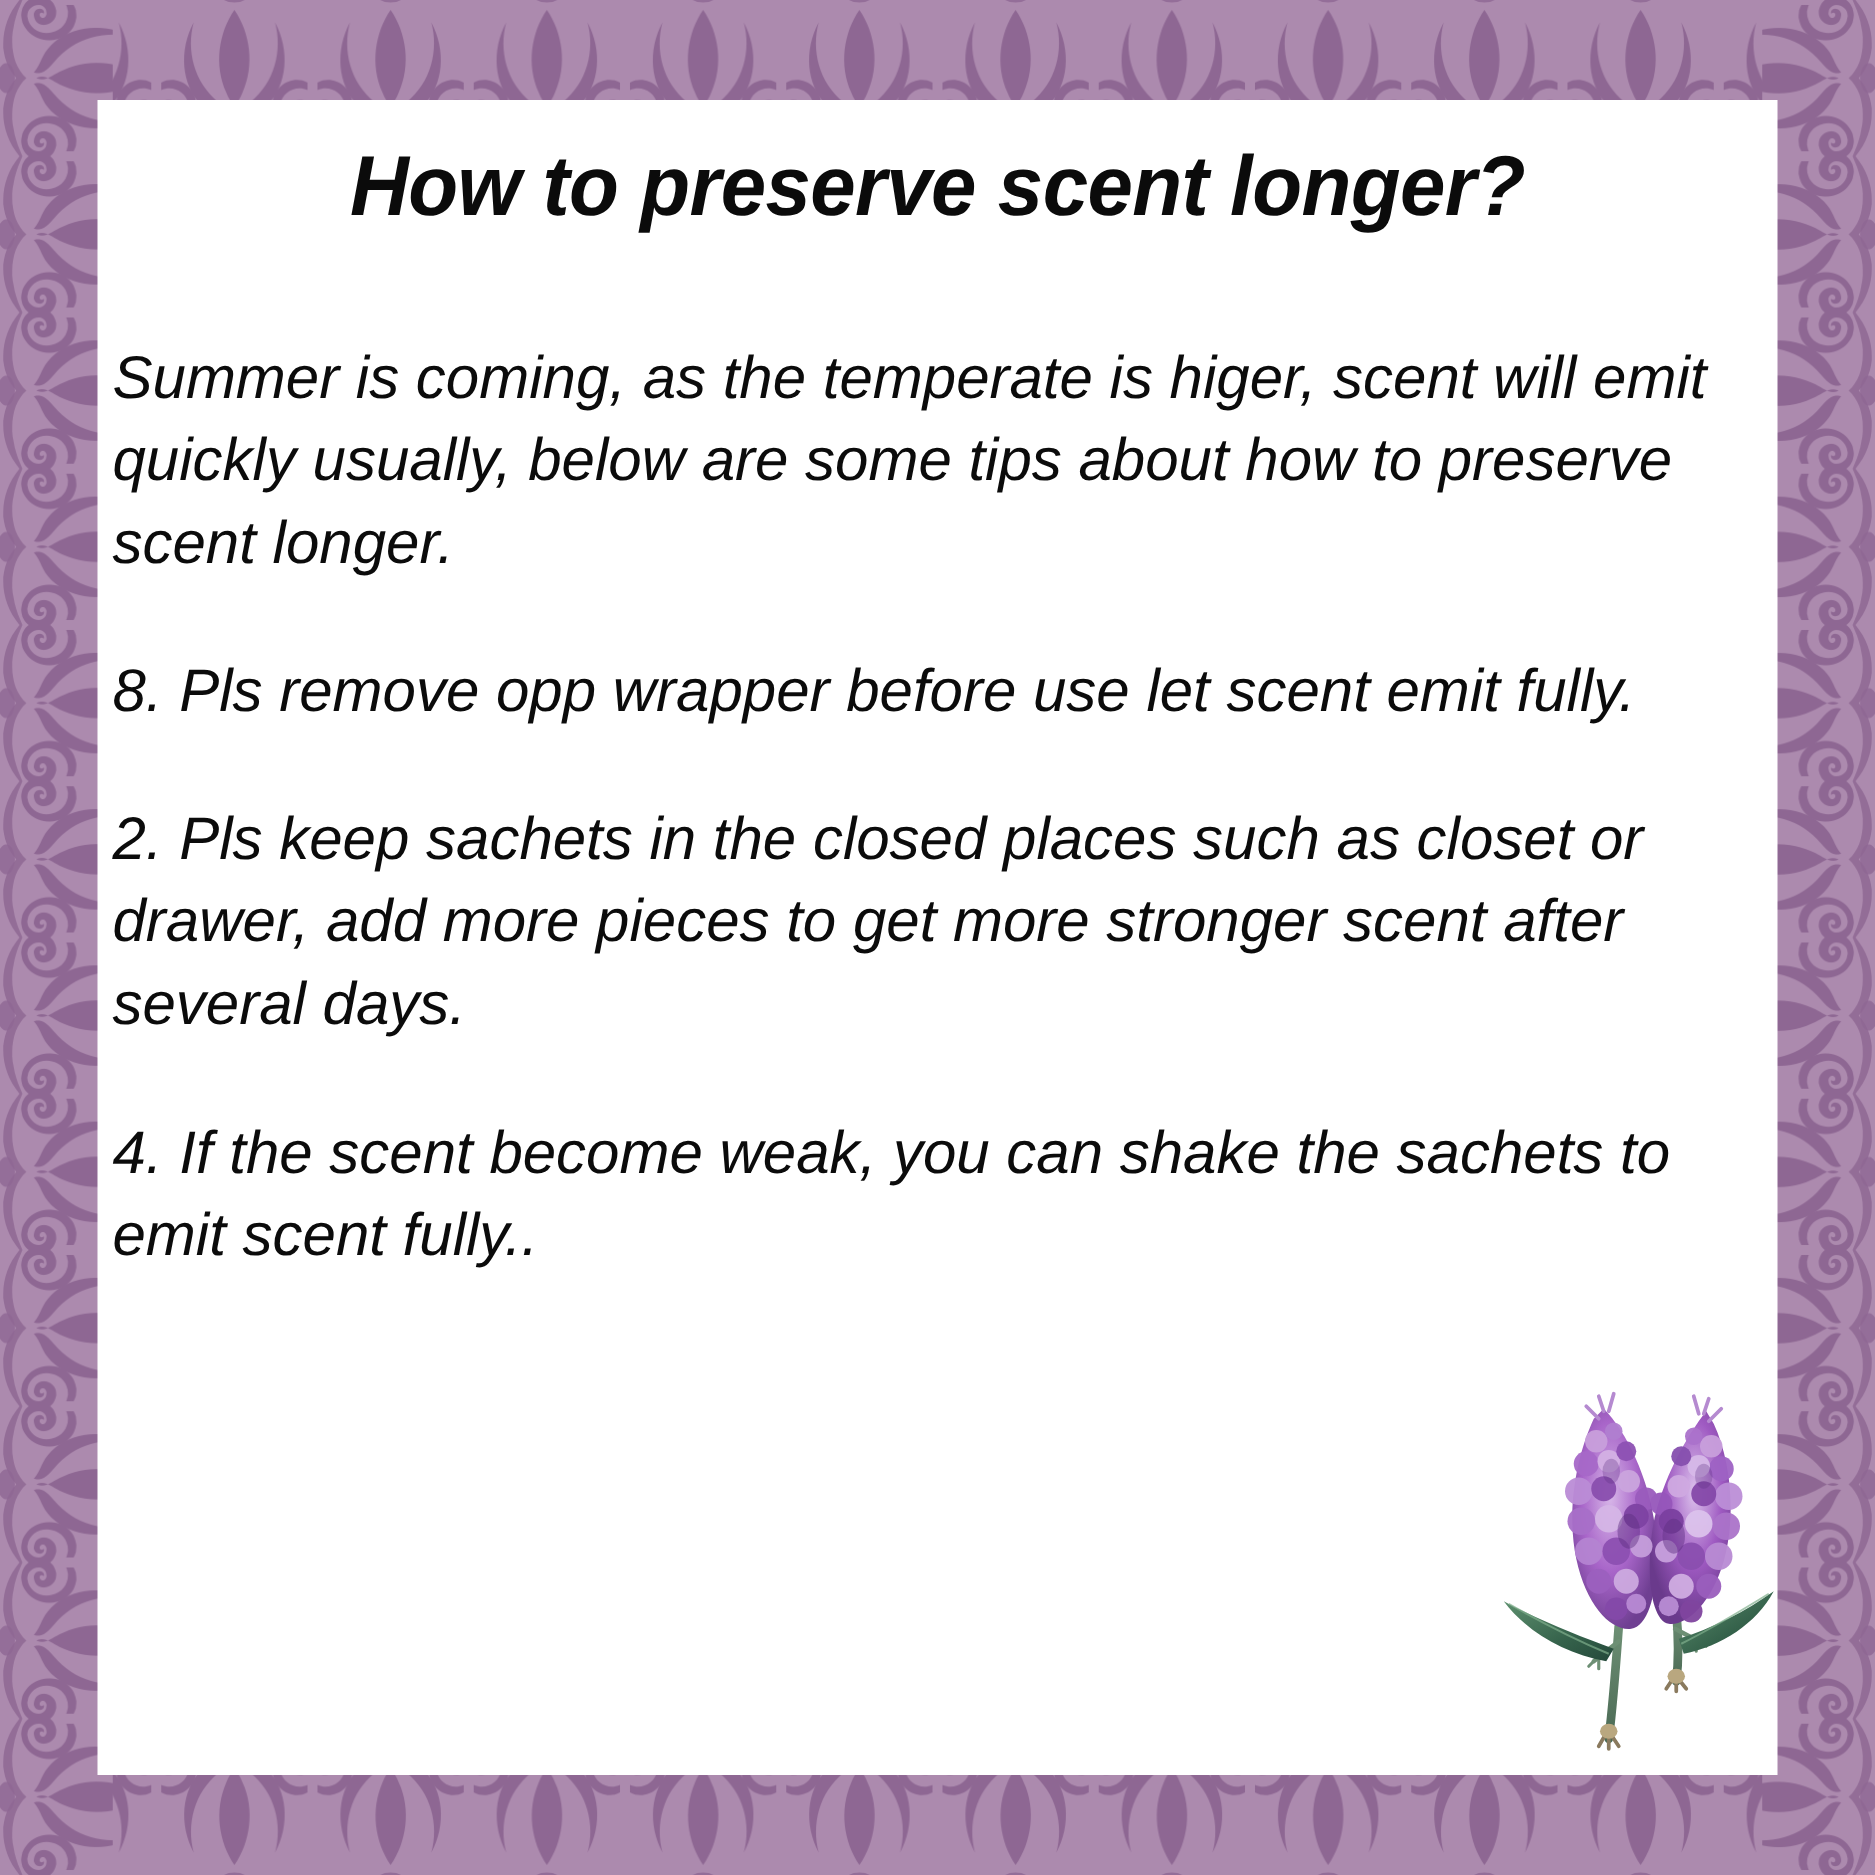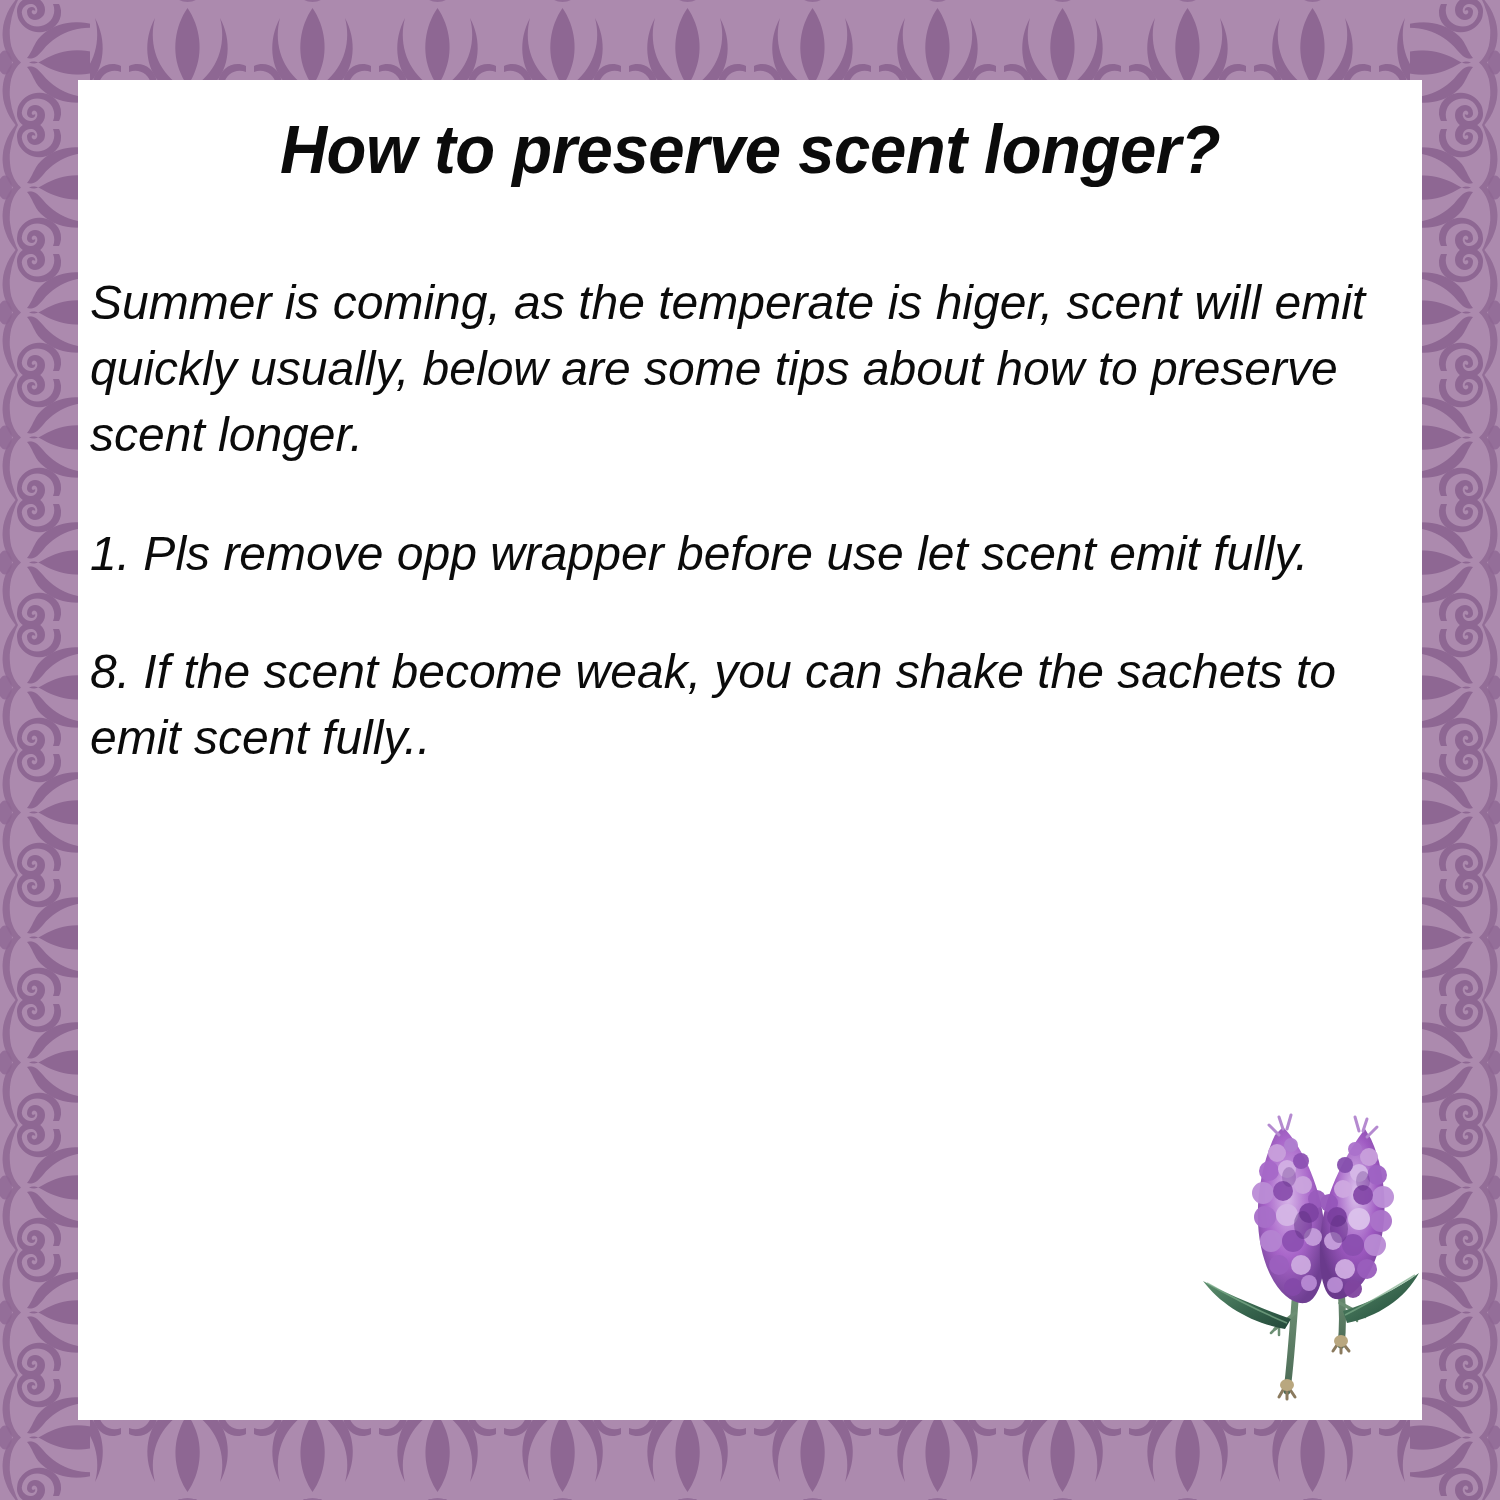--- a/index.html
+++ b/index.html
@@ -142,22 +142,23 @@
     <rect x="1410" y="1410" width="90" height="90" fill="url(#damaskVR)"></rect>
   </svg>
 
   <div class="card">
     <div class="card-inner">
 
       <div class="title">How to preserve scent longer?</div>
 
       <div class="body-text">
         <p class="para p-intro">Summer is coming, as the temperate is higer, scent will emit quickly usually, below are some tips about how to preserve scent longer.</p>
-        <p class="para">1. Pls remove opp wrapper before use let scent emit fully.</p>
-        <p class="para">8. If the scent become weak, you can shake the sachets to emit scent fully..</p>
+        <p class="para">8. Pls remove opp wrapper before use let scent emit fully.</p>
+        <p class="para">2. Pls keep sachets in the closed places such as closet or drawer, add more pieces to get more stronger scent after several days.</p>
+        <p class="para">4. If the scent become weak, you can shake the sachets to emit scent fully..</p>
       </div>
 
       <svg class="flower" viewBox="0 0 250 290" xmlns="http://www.w3.org/2000/svg" aria-hidden="true">
         <defs>
           <radialGradient id="blossomL" cx="45%" cy="40%" r="62%">
             <stop offset="0%" stop-color="#d7b6e8"></stop>
             <stop offset="55%" stop-color="#a865c9"></stop>
             <stop offset="100%" stop-color="#6f3f92"></stop>
           </radialGradient>
           <radialGradient id="blossomR" cx="55%" cy="38%" r="62%">

